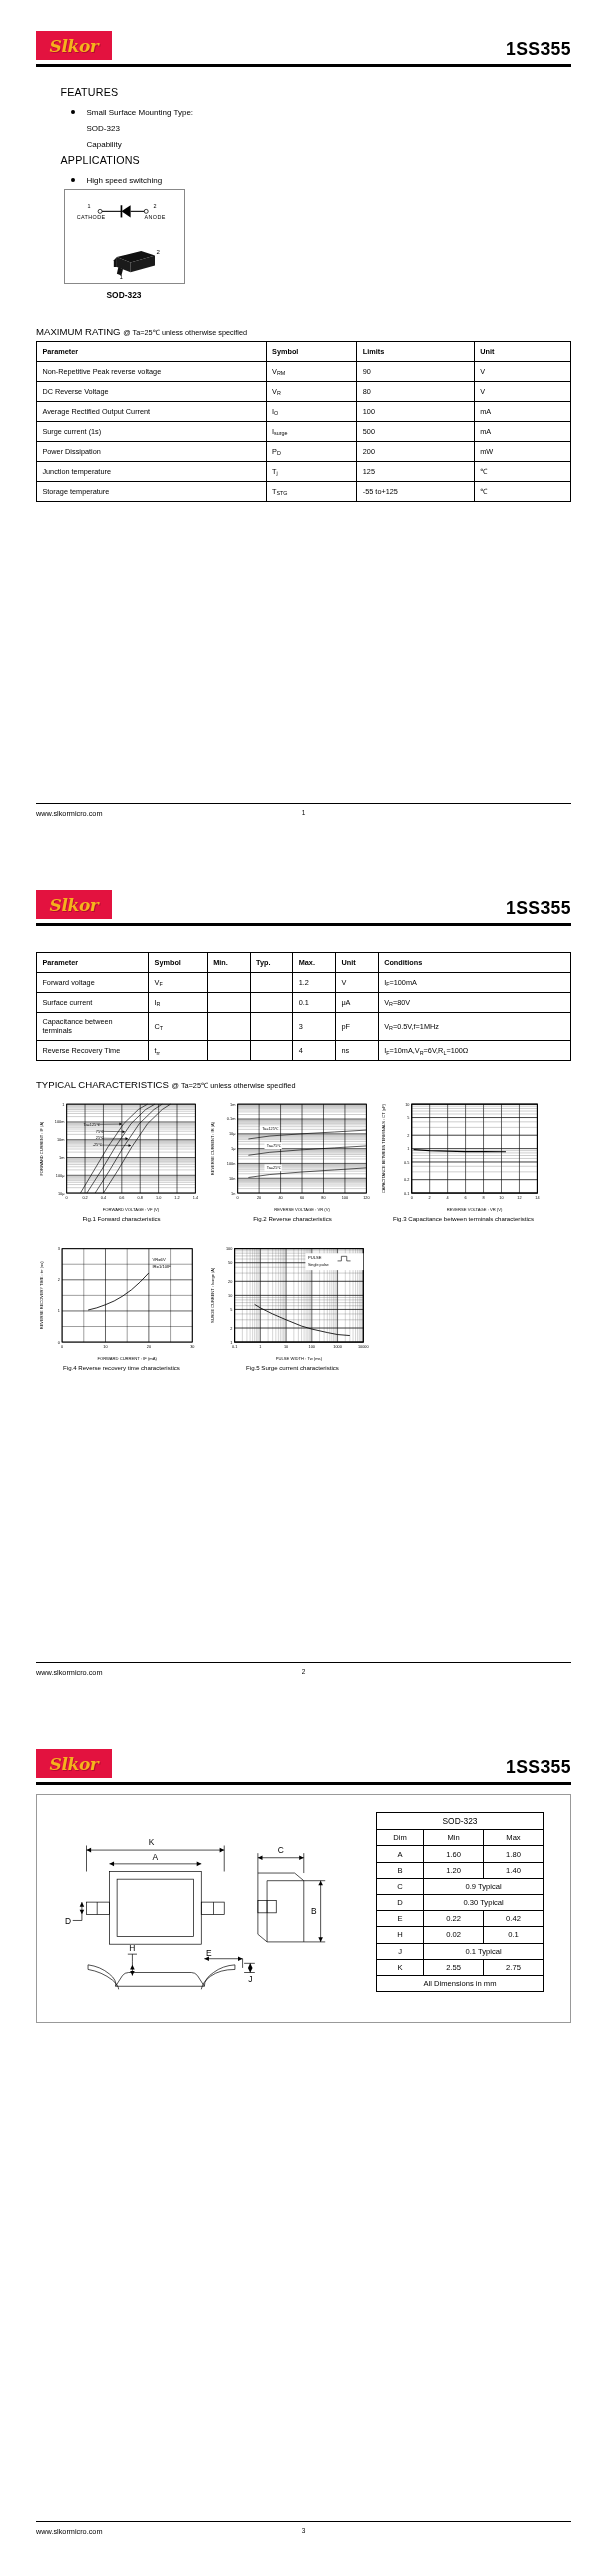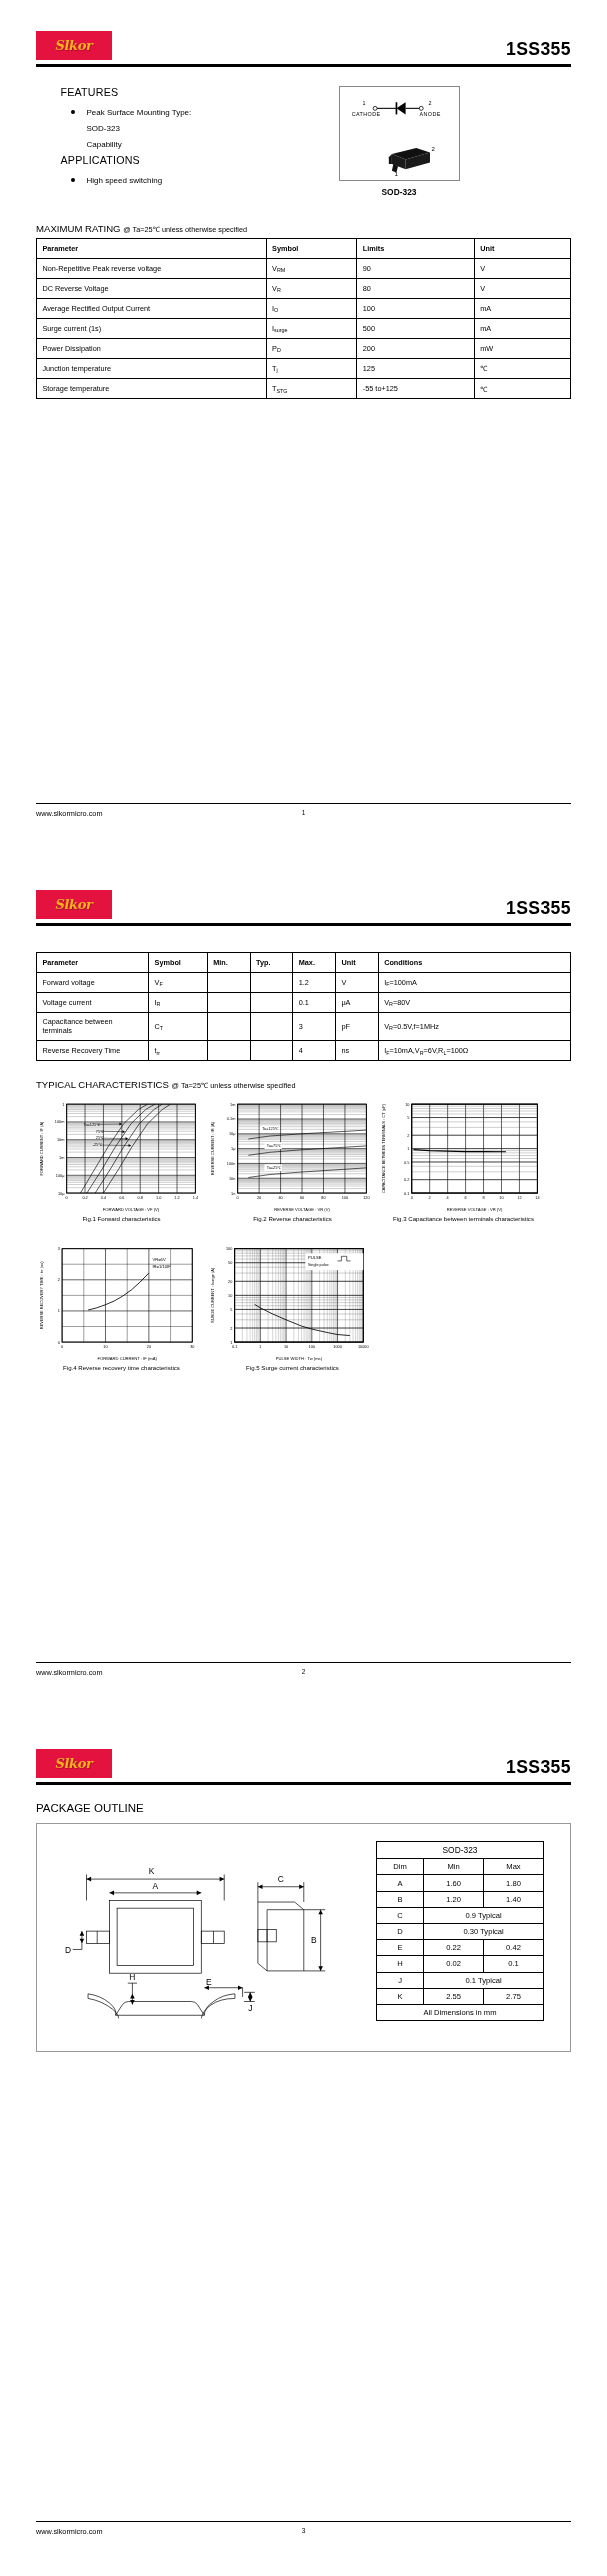--- a/index.html
+++ b/index.html
@@ -23,32 +23,32 @@
   
   .hdr { display:flex; align-items:center; justify-content:space-between; padding-top:31px; }
   .logo {
     width:76px; height:29px; background:#e3123f;
     display:flex; align-items:center; justify-content:center;
     overflow:hidden;
   }
   .logo .lt {
     font-family:"DejaVu Serif", serif;
     font-style:italic; font-weight:bold;
-    font-size:13px; color:#f5b31c;
+    font-size:17px; color:#f5b31c;
     letter-spacing:-0.4px;
     text-shadow:0.8px 0.8px 0 #b30d30;
   }
   .part-no { font-size:17.6px; font-weight:bold; letter-spacing:0.4px;margin-top:7px; }
   .rule { height:3.1px; background:#000; margin-top:3.8px; }
 
   .doc-title { font-size:13px; margin-top:10.7px; letter-spacing:0.2px; }
 
   
   .sect-h { font-size:10.7px; margin:0; letter-spacing:0.2px; }
-  .feat-wrap { display:flex; margin-top:19px; }
+  .feat-wrap { display:flex; margin-top:19px;flex-direction:column; }
   .feat-col { width:275px; padding-left:24.5px; }
   .bullets { list-style:none; margin:6.9px 0 0 0; padding:0 0 0 10.7px; }
   .bullets li { position:relative; font-size:8px; line-height:16px; padding-left:15.3px; }
   .bullets li .dot {
     position:absolute; left:0; top:5.4px;
     width:3.8px; height:3.8px; border-radius:50%; background:#000;
   }
   .cont { font-size:8px; line-height:16px; padding-left:26px; }
   .apps-h { margin-top:1px; }
 
@@ -111,21 +111,21 @@
     </div>
     <div class="part-no">1SS355</div>
   </div>
   <div class="rule"></div>
 
 
   <div class="feat-wrap">
     <div class="feat-col">
       <div class="sect-h">FEATURES</div>
       <ul class="bullets">
-        <li><span class="dot"></span><span>Peak Surface Mounting Type:</span></li>
+        <li><span class="dot"></span><span>Small Surface Mounting Type:</span></li>
       </ul>
       <div class="cont">SOD-323</div>
       <div class="cont">Capability</div>
 
       <div class="sect-h apps-h">APPLICATIONS</div>
       <ul class="bullets">
         <li><span class="dot"></span><span>High speed switching</span></li>
       </ul>
     </div>
 
@@ -268,21 +268,21 @@
           <tr>
             <td>Forward voltage</td>
             <td>V<sub>F</sub></td>
             <td></td>
             <td></td>
             <td>1.2</td>
             <td>V</td>
             <td>I<sub>F</sub>=100mA</td>
           </tr>
           <tr>
-            <td>Voltage current</td>
+            <td>Surface current</td>
             <td>I<sub>R</sub></td>
             <td></td>
             <td></td>
             <td>0.1</td>
             <td>μA</td>
             <td>V<sub>R</sub>=80V</td>
           </tr>
           <tr>
             <td>Capacitance between terminals</td>
             <td>C<sub>T</sub></td>
@@ -720,21 +720,20 @@
 <div class="page-inner">
 
   <div class="hdr">
     <div class="logo">
       <span class="lt">Slkor</span>
     </div>
     <div class="part-no">1SS355</div>
   </div>
   <div class="rule"></div>
 
-  <div class="pkg-h">PACKAGE OUTLINE</div>
 
   <div class="pkg-box">
     <svg width="291" height="228" viewBox="0 0 380 298" style="position:absolute;left:4.6px;top:0">
       <g fill="none" stroke="#000" stroke-width="0.9" font-family="Liberation Sans, sans-serif" font-size="11">
 
         <rect x="88" y="100" width="120" height="95"></rect>
         <rect x="98" y="110" width="100" height="75"></rect>
         <rect x="58" y="140" width="30" height="16"></rect>
         <rect x="208" y="140" width="30" height="16"></rect>
         <line x1="72" y1="140" x2="72" y2="156"></line>

